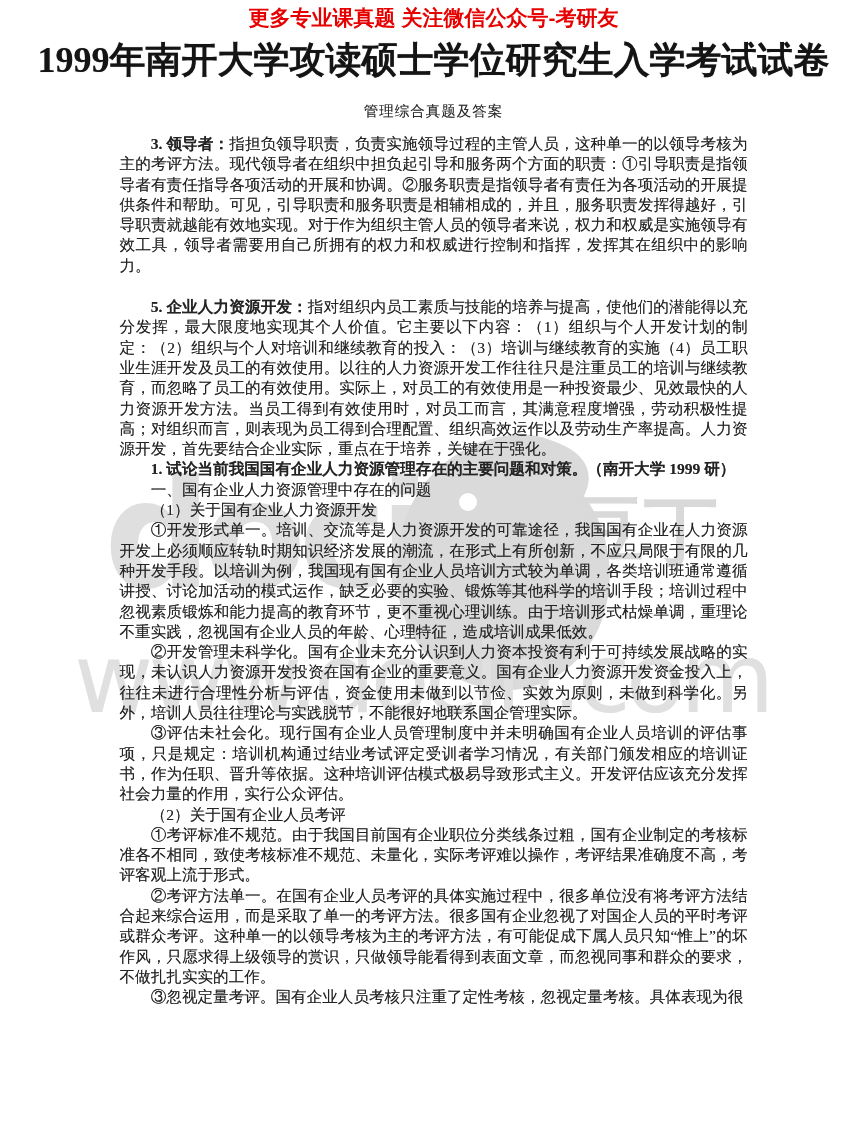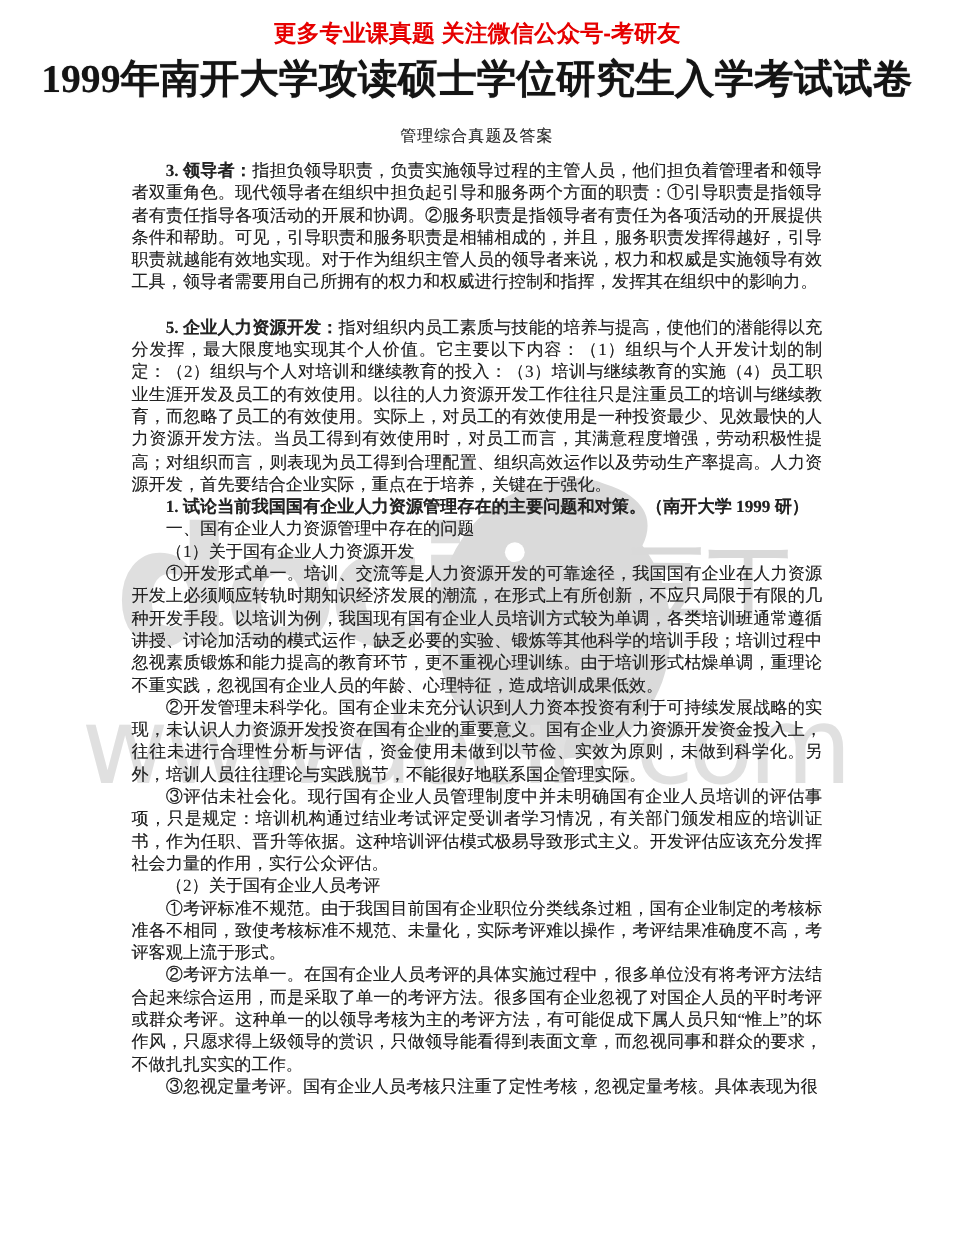--- a/index.html
+++ b/index.html
@@ -25,21 +25,21 @@
   .wm-mascot { position:absolute; left:388px; top:416px; }
   .wm-url {
     position:absolute; left:74px; top:622px;
     font-family:"DejaVu Sans","Liberation Sans",sans-serif;
     font-size:97px; letter-spacing:-5px; color:#e0e0e0;
   }
 
   
   .content { position:absolute; left:0; top:0; width:867px; z-index:1; }
   .promo {
-    margin-top:16px; text-align:center;
+    margin-top:4px; text-align:center;
     font-family:"Liberation Sans","DejaVu Sans",sans-serif;
     font-weight:bold; font-size:21px; color:#e60000;
   }
   .doc-title {
     margin-top:4px; text-align:center;
     font-size:36px; font-weight:bold; color:#141414;
     text-shadow:0 0 0.7px rgba(20,20,20,.55);
   }
   .doc-subtitle {
     margin-top:17px; text-align:center;
@@ -70,21 +70,21 @@
     <div class="wm-cn">豆丁</div>
     <div class="wm-url">www.docin.com</div>
   </div>
 
   <div class="content">
     <div class="promo">更多专业课真题 关注微信公众号-考研友</div>
     <div class="doc-title">1999年南开大学攻读硕士学位研究生入学考试试卷</div>
     <div class="doc-subtitle">管理综合真题及答案</div>
 
     <div class="bodytext">
-      <p><b class="lead">3. 领导者：</b><span>指担负领导职责，负责实施领导过程的主管人员，他们担负着管理者和领导者双重角色。现代领导者在组织中担负起引导和服务两个方面的职责：①引导职责是指领导者有责任指导各项活动的开展和协调。②服务职责是指领导者有责任为各项活动的开展提供条件和帮助。可见，引导职责和服务职责是相辅相成的，并且，服务职责发挥得越好，引导职责就越能有效地实现。对于作为组织主管人员的领导者来说，权力和权威是实施领导有效工具，领导者需要用自己所拥有的权力和权威进行控制和指挥，发挥其在组织中的影响力。</span></p>
+      <p><b class="lead">3. 领导者：</b><span>指担负领导职责，负责实施领导过程的主管人员，这种单一的以领导考核为主的考评方法。现代领导者在组织中担负起引导和服务两个方面的职责：①引导职责是指领导者有责任指导各项活动的开展和协调。②服务职责是指领导者有责任为各项活动的开展提供条件和帮助。可见，引导职责和服务职责是相辅相成的，并且，服务职责发挥得越好，引导职责就越能有效地实现。对于作为组织主管人员的领导者来说，权力和权威是实施领导有效工具，领导者需要用自己所拥有的权力和权威进行控制和指挥，发挥其在组织中的影响力。</span></p>
 
       <p class="gap-before"><b class="lead">5. 企业人力资源开发：</b><span>指对组织内员工素质与技能的培养与提高，使他们的潜能得以充分发挥，最大限度地实现其个人价值。它主要以下内容：（1）组织与个人开发计划的制定：（2）组织与个人对培训和继续教育的投入：（3）培训与继续教育的实施（4）员工职业生涯开发及员工的有效使用。以往的人力资源开发工作往往只是注重员工的培训与继续教育，而忽略了员工的有效使用。实际上，对员工的有效使用是一种投资最少、见效最快的人力资源开发方法。当员工得到有效使用时，对员工而言，其满意程度增强，劳动积极性提高；对组织而言，则表现为员工得到合理配置、组织高效运作以及劳动生产率提高。人力资源开发，首先要结合企业实际，重点在于培养，关键在于强化。</span></p>
 
       <p><b class="lead">1. 试论当前我国国有企业人力资源管理存在的主要问题和对策。（南开大学 1999 研）</b><span></span></p>
 
 
       <p><span>一、国有企业人力资源管理中存在的问题</span></p>
 
       <p><span>（1）关于国有企业人力资源开发</span></p>
 

